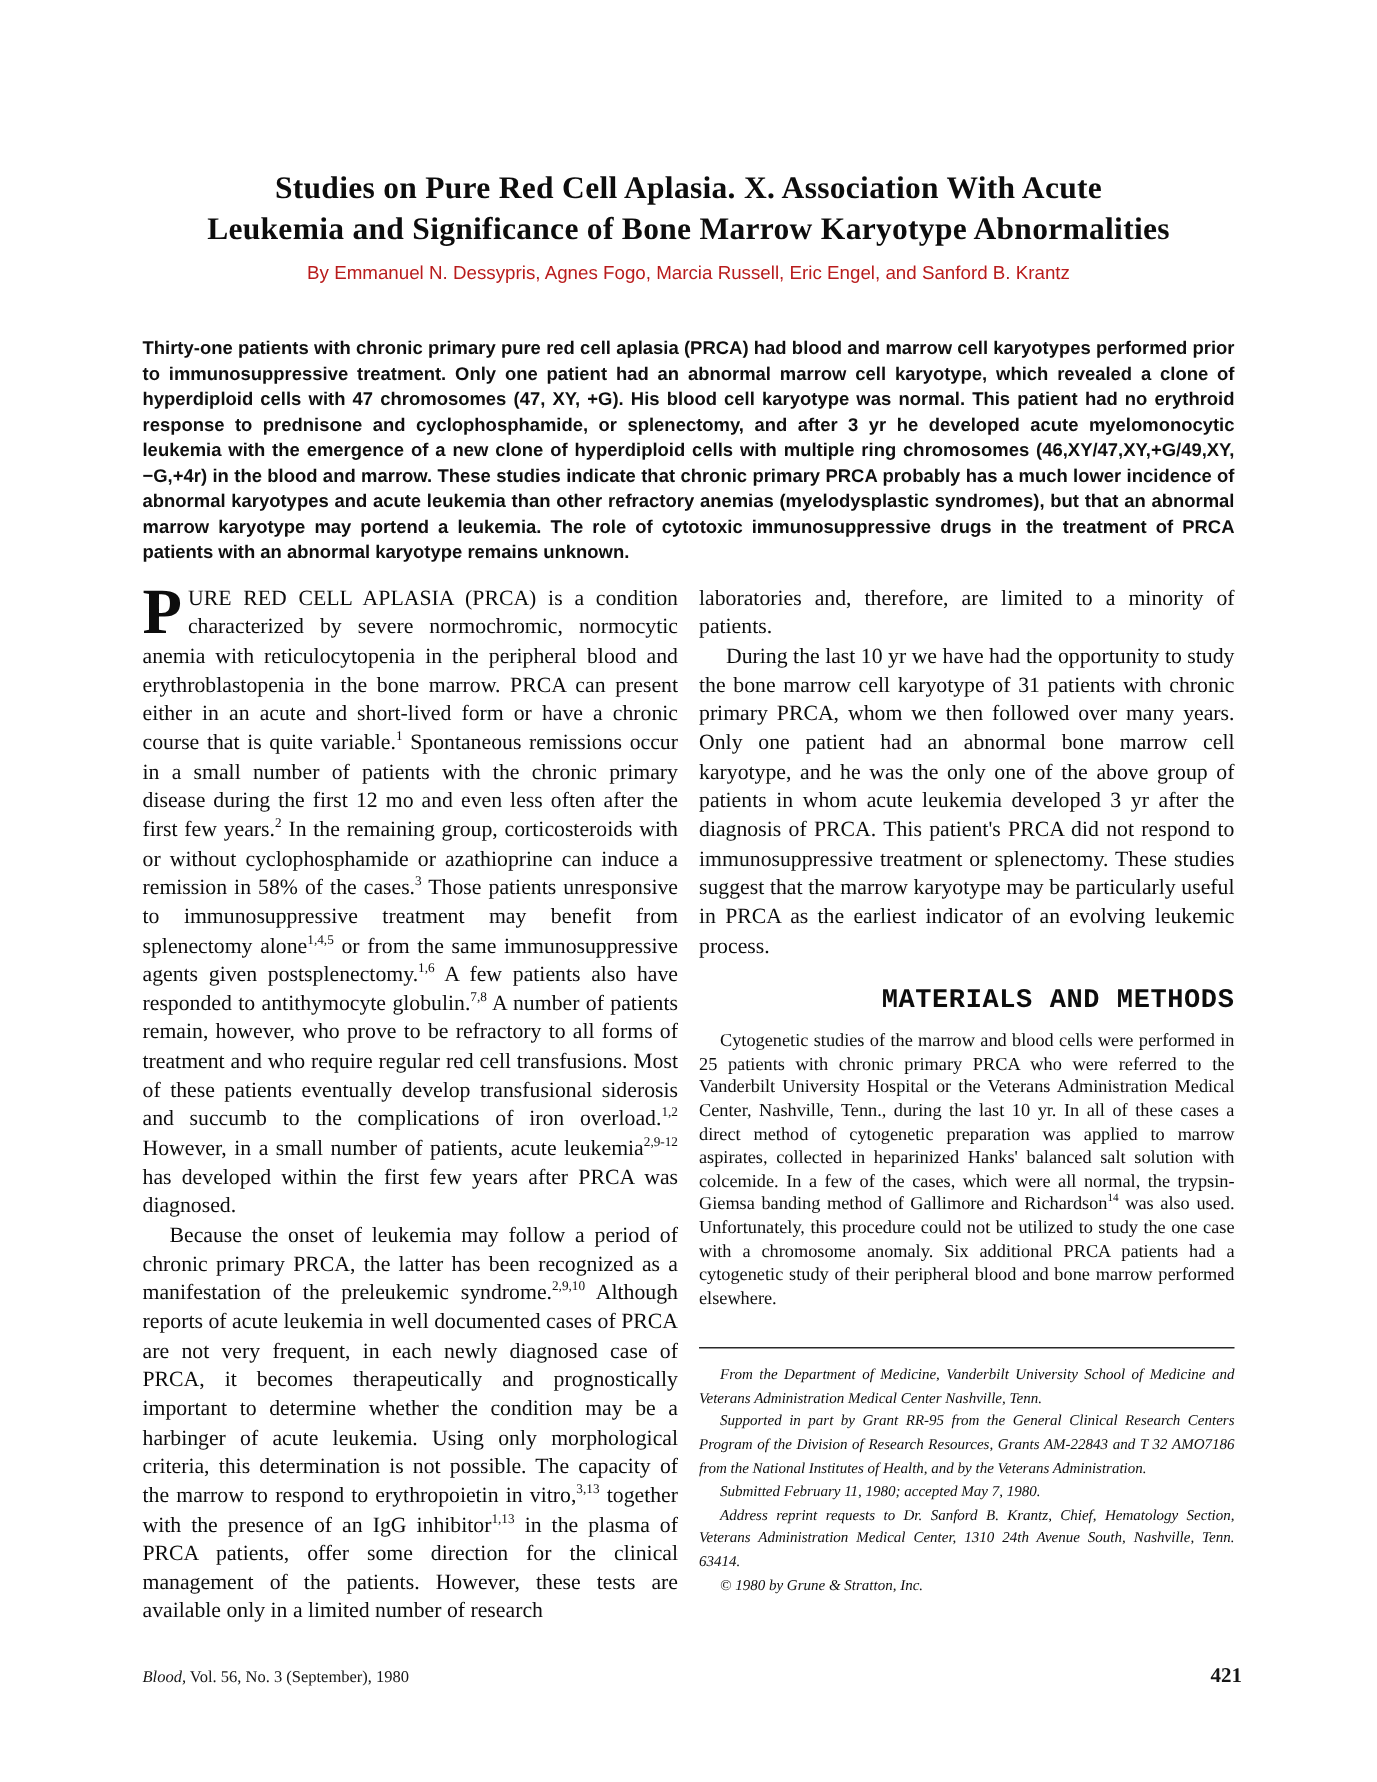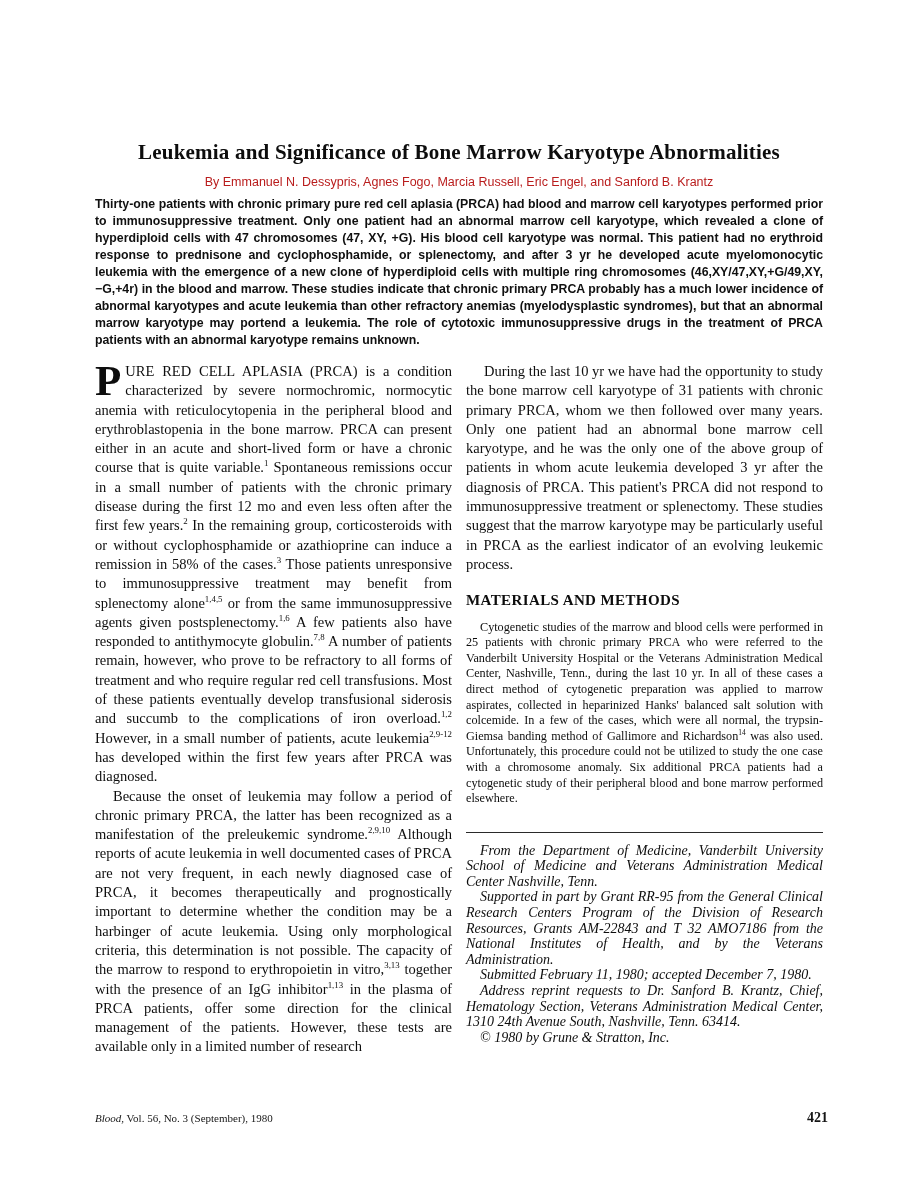--- a/index.html
+++ b/index.html
@@ -25,21 +25,21 @@
     letter-spacing: 0.2px;
   }
   .byline {
     margin-top: 9px;
     text-align: center;
     font-family: "Liberation Sans", sans-serif;
     font-size: 12.5px;
     color: #b91c1c;
   }
   .abstract {
-    margin-top: 7px;
+    margin-top: 35px;
     font-family: "Liberation Sans", sans-serif;
     font-weight: bold;
     font-size: 12.3px;
     line-height: 17px;
     text-align: justify;
     color: #101010;
   }
   .columns {
     margin-top: 13px;
     display: flex;
@@ -56,40 +56,40 @@
   sup { font-size: 61%; line-height: 0; vertical-align: super; letter-spacing: 0; }
   .dropcap {
     float: left;
     font-weight: bold;
     font-size: 43px;
     line-height: 34px;
     padding: 2px 4px 0 0;
   }
   .section-heading {
     margin: 17px 0 9px 0;
-    text-align: left;
-    font-family: Liberation Serif, serif;
+    text-align: right;
+    font-family: Liberation Mono, monospace;
     font-weight: bold;
-    font-size: 15px;
+    font-size: 18px;
     letter-spacing: 0.4px;
     text-indent: 0 !important;
   }
   .methods {
     font-size: 12.2px;
     line-height: 15.6px;
   }
   .methods p { text-indent: 14px; }
   .footnote-divider {
     border: none;
     border-top: 1.5px solid #2a2a2a;
     margin: 25px 0 10px 0;
   }
   .footnotes {
     font-style: italic;
-    font-size: 14px;
+    font-size: 10px;
     line-height: 15.6px;
     text-align: justify;
   }
   .footnotes p { margin: 0; text-indent: 14px; }
   .footer {
     position: absolute;
     left: 95px;
     right: 90px;
     top: 1110px;
     display: flex;
@@ -100,48 +100,49 @@
     color: #151515;
   }
   .footer .journal-name { font-style: italic; }
   .footer .page-number { font-weight: bold; font-size: 14px; margin-left: 20px; }
 </style>
 </head>
 <body>
 
 <div class="page">
 
-  <h1 class="title"><br><span>Leukemia and Significance of Bone Marrow Karyotype Abnormalities</span></h1>
+  <h1 class="title"><span>Studies on Pure Red Cell Aplasia. X. Association With Acute</span><br><span>Leukemia and Significance of Bone Marrow Karyotype Abnormalities</span></h1>
 
   <div class="byline">By Emmanuel N. Dessypris, Agnes Fogo, Marcia Russell, Eric Engel, and Sanford B. Krantz</div>
 
   <div class="abstract">Thirty-one patients with chronic primary pure red cell aplasia (PRCA) had blood and marrow cell karyotypes performed prior to immunosuppressive treatment. Only one patient had an abnormal marrow cell karyotype, which revealed a clone of hyperdiploid cells with 47 chromosomes (47, XY, +G). His blood cell karyotype was normal. This patient had no erythroid response to prednisone and cyclophosphamide, or splenectomy, and after 3 yr he developed acute myelomonocytic leukemia with the emergence of a new clone of hyperdiploid cells with multiple ring chromosomes (46,XY/47,XY,+G/49,XY,−G,+4r) in the blood and marrow. These studies indicate that chronic primary PRCA probably has a much lower incidence of abnormal karyotypes and acute leukemia than other refractory anemias (myelodysplastic syndromes), but that an abnormal marrow karyotype may portend a leukemia. The role of cytotoxic immunosuppressive drugs in the treatment of PRCA patients with an abnormal karyotype remains unknown.</div>
 
   <div class="columns">
 
     <div class="col">
       <p class="noindent"><span class="dropcap">P</span><span>URE RED CELL APLASIA (PRCA) is a condition characterized by severe normochromic, normocytic anemia with reticulocytopenia in the peripheral blood and erythroblastopenia in the bone marrow. PRCA can present either in an acute and short-lived form or have a chronic course that is quite variable.<sup>1</sup> Spontaneous remissions occur in a small number of patients with the chronic primary disease during the first 12 mo and even less often after the first few years.<sup>2</sup> In the remaining group, corticosteroids with or without cyclophosphamide or azathioprine can induce a remission in 58% of the cases.<sup>3</sup> Those patients unresponsive to immunosuppressive treatment may benefit from splenectomy alone<sup>1,4,5</sup> or from the same immunosuppressive agents given postsplenectomy.<sup>1,6</sup> A few patients also have responded to antithymocyte globulin.<sup>7,8</sup> A number of patients remain, however, who prove to be refractory to all forms of treatment and who require regular red cell transfusions. Most of these patients eventually develop transfusional siderosis and succumb to the complications of iron overload.<sup>1,2</sup> However, in a small number of patients, acute leukemia<sup>2,9-12</sup> has developed within the first few years after PRCA was diagnosed.</span></p>
       <p>Because the onset of leukemia may follow a period of chronic primary PRCA, the latter has been recognized as a manifestation of the preleukemic syndrome.<sup>2,9,10</sup> Although reports of acute leukemia in well documented cases of PRCA are not very frequent, in each newly diagnosed case of PRCA, it becomes therapeutically and prognostically important to determine whether the condition may be a harbinger of acute leukemia. Using only morphological criteria, this determination is not possible. The capacity of the marrow to respond to erythropoietin in vitro,<sup>3,13</sup> together with the presence of an IgG inhibitor<sup>1,13</sup> in the plasma of PRCA patients, offer some direction for the clinical management of the patients. However, these tests are available only in a limited number of research</p>
     </div>
 
     <div class="col">
+      <p class="noindent">laboratories and, therefore, are limited to a minority of patients.</p>
       <p>During the last 10 yr we have had the opportunity to study the bone marrow cell karyotype of 31 patients with chronic primary PRCA, whom we then followed over many years. Only one patient had an abnormal bone marrow cell karyotype, and he was the only one of the above group of patients in whom acute leukemia developed 3 yr after the diagnosis of PRCA. This patient's PRCA did not respond to immunosuppressive treatment or splenectomy. These studies suggest that the marrow karyotype may be particularly useful in PRCA as the earliest indicator of an evolving leukemic process.</p>
 
       <h2 class="section-heading">MATERIALS AND METHODS</h2>
 
       <div class="methods">
         <p>Cytogenetic studies of the marrow and blood cells were performed in 25 patients with chronic primary PRCA who were referred to the Vanderbilt University Hospital or the Veterans Administration Medical Center, Nashville, Tenn., during the last 10 yr. In all of these cases a direct method of cytogenetic preparation was applied to marrow aspirates, collected in heparinized Hanks' balanced salt solution with colcemide. In a few of the cases, which were all normal, the trypsin-Giemsa banding method of Gallimore and Richardson<sup>14</sup> was also used. Unfortunately, this procedure could not be utilized to study the one case with a chromosome anomaly. Six additional PRCA patients had a cytogenetic study of their peripheral blood and bone marrow performed elsewhere.</p>
       </div>
 
       <hr class="footnote-divider">
 
       <div class="footnotes">
         <p>From the Department of Medicine, Vanderbilt University School of Medicine and Veterans Administration Medical Center Nashville, Tenn.</p>
         <p>Supported in part by Grant RR-95 from the General Clinical Research Centers Program of the Division of Research Resources, Grants AM-22843 and T 32 AMO7186 from the National Institutes of Health, and by the Veterans Administration.</p>
-        <p>Submitted February 11, 1980; accepted December 7, 1980.</p>
+        <p>Submitted February 11, 1980; accepted May 7, 1980.</p>
         <p>Address reprint requests to Dr. Sanford B. Krantz, Chief, Hematology Section, Veterans Administration Medical Center, 1310 24th Avenue South, Nashville, Tenn. 63414.</p>
         <p>© 1980 by Grune &amp; Stratton, Inc.</p>
       </div>
     </div>
 
   </div>
 
   <div class="footer">
     <div><span class="journal-name">Blood,</span><span> Vol. 56, No. 3 (September), 1980</span></div>
     <div class="page-number">421</div>

